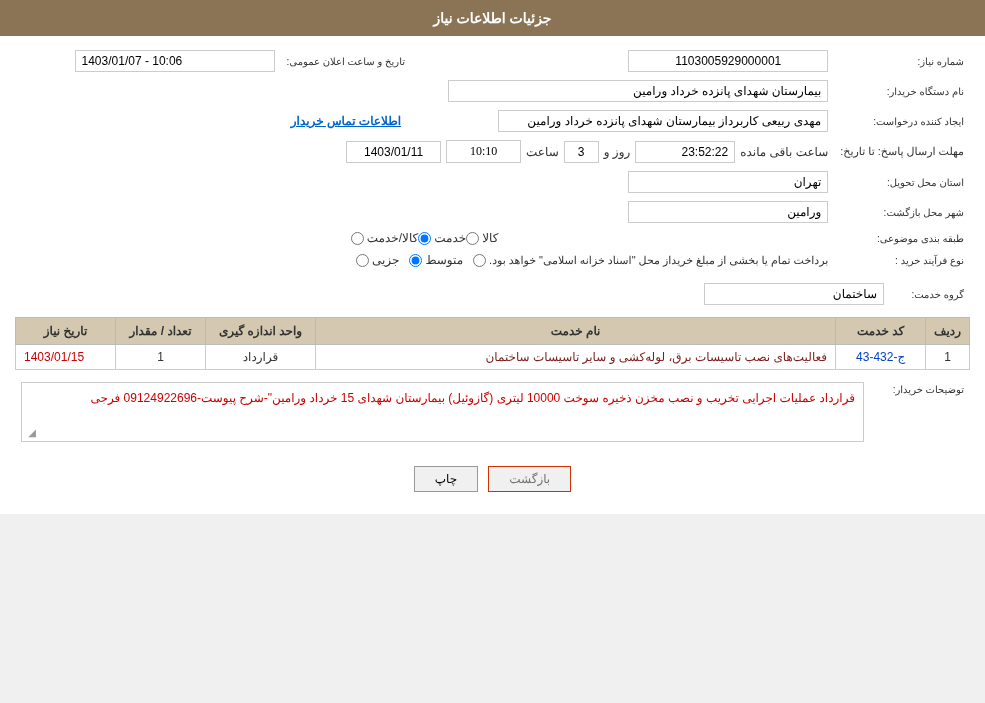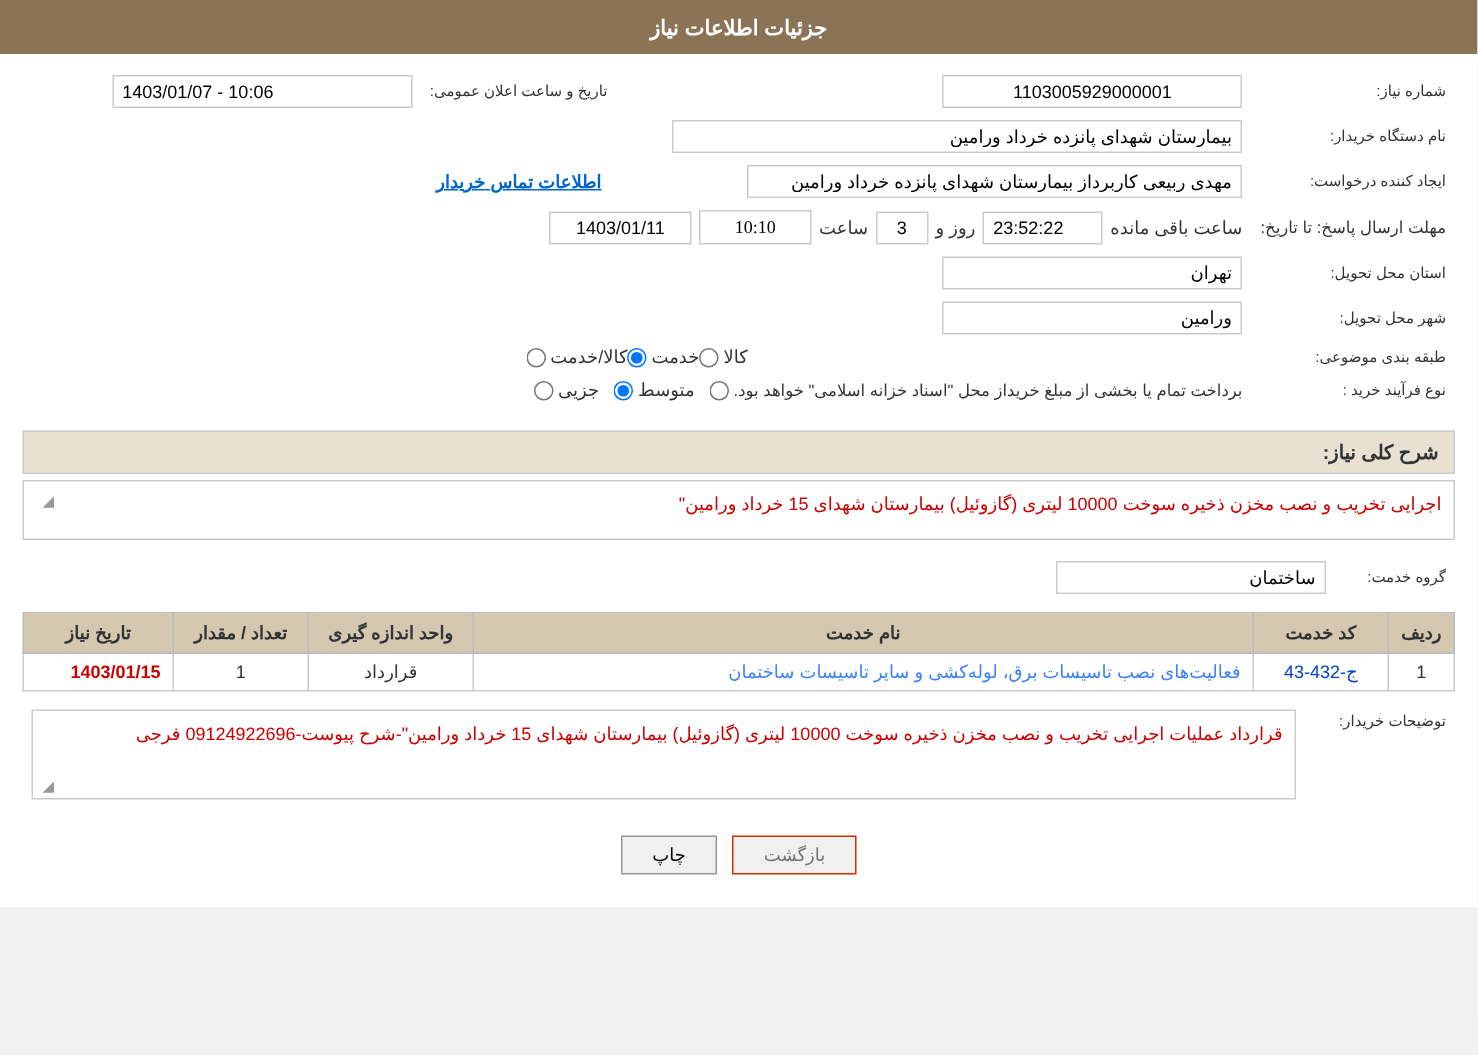--- a/index.html
+++ b/index.html
@@ -105,21 +105,21 @@
       border: 1px solid #ccc;
       padding: 5px 8px;
       text-align: center;
       font-size: 12px;
     }
     .services-table td.rtl-text {
       text-align: right;
       direction: rtl;
     }
     .services-table td.blue-text {
-      color: #3b82f6;
+      color: #7f1d1d;
     }
     .services-table td.red-date {
       color: #cc0000;
     }
     .service-code-cell {
       color: #0044cc;
       direction: ltr;
       text-align: center;
     }
     .buyer-desc-box {
@@ -213,39 +213,39 @@
         <td colspan="2" style="text-align:right; padding-right:10px;">
           <span class="link-blue">اطلاعات تماس خریدار</span>
         </td>
       </tr>
 
       <tr>
         <td class="label-cell" style="font-size:11px;">مهلت ارسال پاسخ: تا تاریخ:</td>
         <td class="input-cell" colspan="4">
           <div class="remaining-time">
             <span>ساعت باقی مانده</span>
-            <input type="text" class="input-box" style="width: 80px; text-align: left; direction: ltr;" readonly="" value="23:52:22">
+            <input type="text" class="input-box" style="width: 100px; text-align: right; direction: ltr;" readonly="" value="23:52:22">
             <span>روز و</span>
             <input type="text" class="input-box" style="width: 35px; text-align: center;" readonly="" value="3">
             <span>ساعت</span>
             <input type="text" class="input-box" style="width: 75px; text-align: center; direction: ltr; font-family: Liberation Serif, serif;" readonly="" value="10:10">
             <input type="text" class="input-box" style="width: 95px; text-align: center; direction: ltr;" readonly="" value="1403/01/11">
           </div>
         </td>
       </tr>
 
       <tr>
         <td class="label-cell">استان محل تحویل:</td>
         <td class="input-cell" colspan="4">
           <input type="text" class="input-box" style="width: 200px;" readonly="" value="تهران">
         </td>
       </tr>
 
       <tr>
-        <td class="label-cell">شهر محل تحویل:</td>
+        <td class="label-cell">شهر محل بازگشت:</td>
         <td class="input-cell" colspan="4">
           <input type="text" class="input-box" style="width: 200px;" readonly="" value="ورامین">
         </td>
       </tr>
 
       <tr>
         <td class="label-cell">طبقه بندی موضوعی:</td>
         <td class="input-cell" colspan="4">
           <div class="radio-group">
             <div class="radio-item">
@@ -279,29 +279,20 @@
             <div class="radio-item">
               <span style="font-size:11px; color:#333;">برداخت تمام یا بخشی از مبلغ خریداز محل "اسناد خزانه اسلامی" خواهد بود.</span>
               <input type="radio" name="purchase_type" style="">
             </div>
           </div>
         </td>
       </tr>
     </tbody>
       </table>
 
-    <div style="display:flex; align-items:flex-start; gap:8px; margin: 6px 0;">
-      <div style="flex:1;">
-        <div class="section-title">شرح کلی نیاز:</div>
-        <div class="need-description-box">
-          <span>اجرایی تخریب و نصب  مخزن ذخیره سوخت 10000 لیتری (گازوئیل) بیمارستان شهدای 15 خرداد ورامین"</span>
-          <div style="width:12px; height:12px; float:left; cursor:se-resize; color:#999; font-size:10px; line-height:12px;">◢</div>
-        </div>
-      </div>
-    </div>
 
 
     <table class="form-table">
       <tbody>
           <tr>
         <td class="label-cell" style="width:80px;">گروه خدمت:</td>
         <td class="input-cell">
           <input type="text" class="input-box" style="width: 180px;" readonly="" value="ساختمان">
         </td>
       </tr>
@@ -319,21 +310,21 @@
           <th style="width:100px;">تاریخ نیاز</th>
         </tr>
       </thead>
       <tbody id="services-tbody">
       <tr>
       <td style="text-align:center;">1</td>
       <td class="service-code-cell">ج-432-43</td>
       <td class="rtl-text blue-text">فعالیت‌های نصب تاسیسات برق، لوله‌کشی و سایر تاسیسات ساختمان</td>
       <td style="text-align:center;">قرارداد</td>
       <td style="text-align:center;">1</td>
-      <td class="red-date" style="direction:ltr; text-align:right;font-weight:bold;">1403/01/15</td>
+      <td class="red-date" style="direction:ltr; text-align:left;">1403/01/15</td>
     </tr>
         </tbody>
     </table>
 
     <div style="display:flex; align-items:flex-start; gap:8px; margin: 8px 0;">
       <div style="flex:1;">
         <table class="form-table">
           <tbody>
               <tr>
             <td class="label-cell" style="width:100px; vertical-align:top; padding-top:6px;">توضیحات خریدار:</td>

